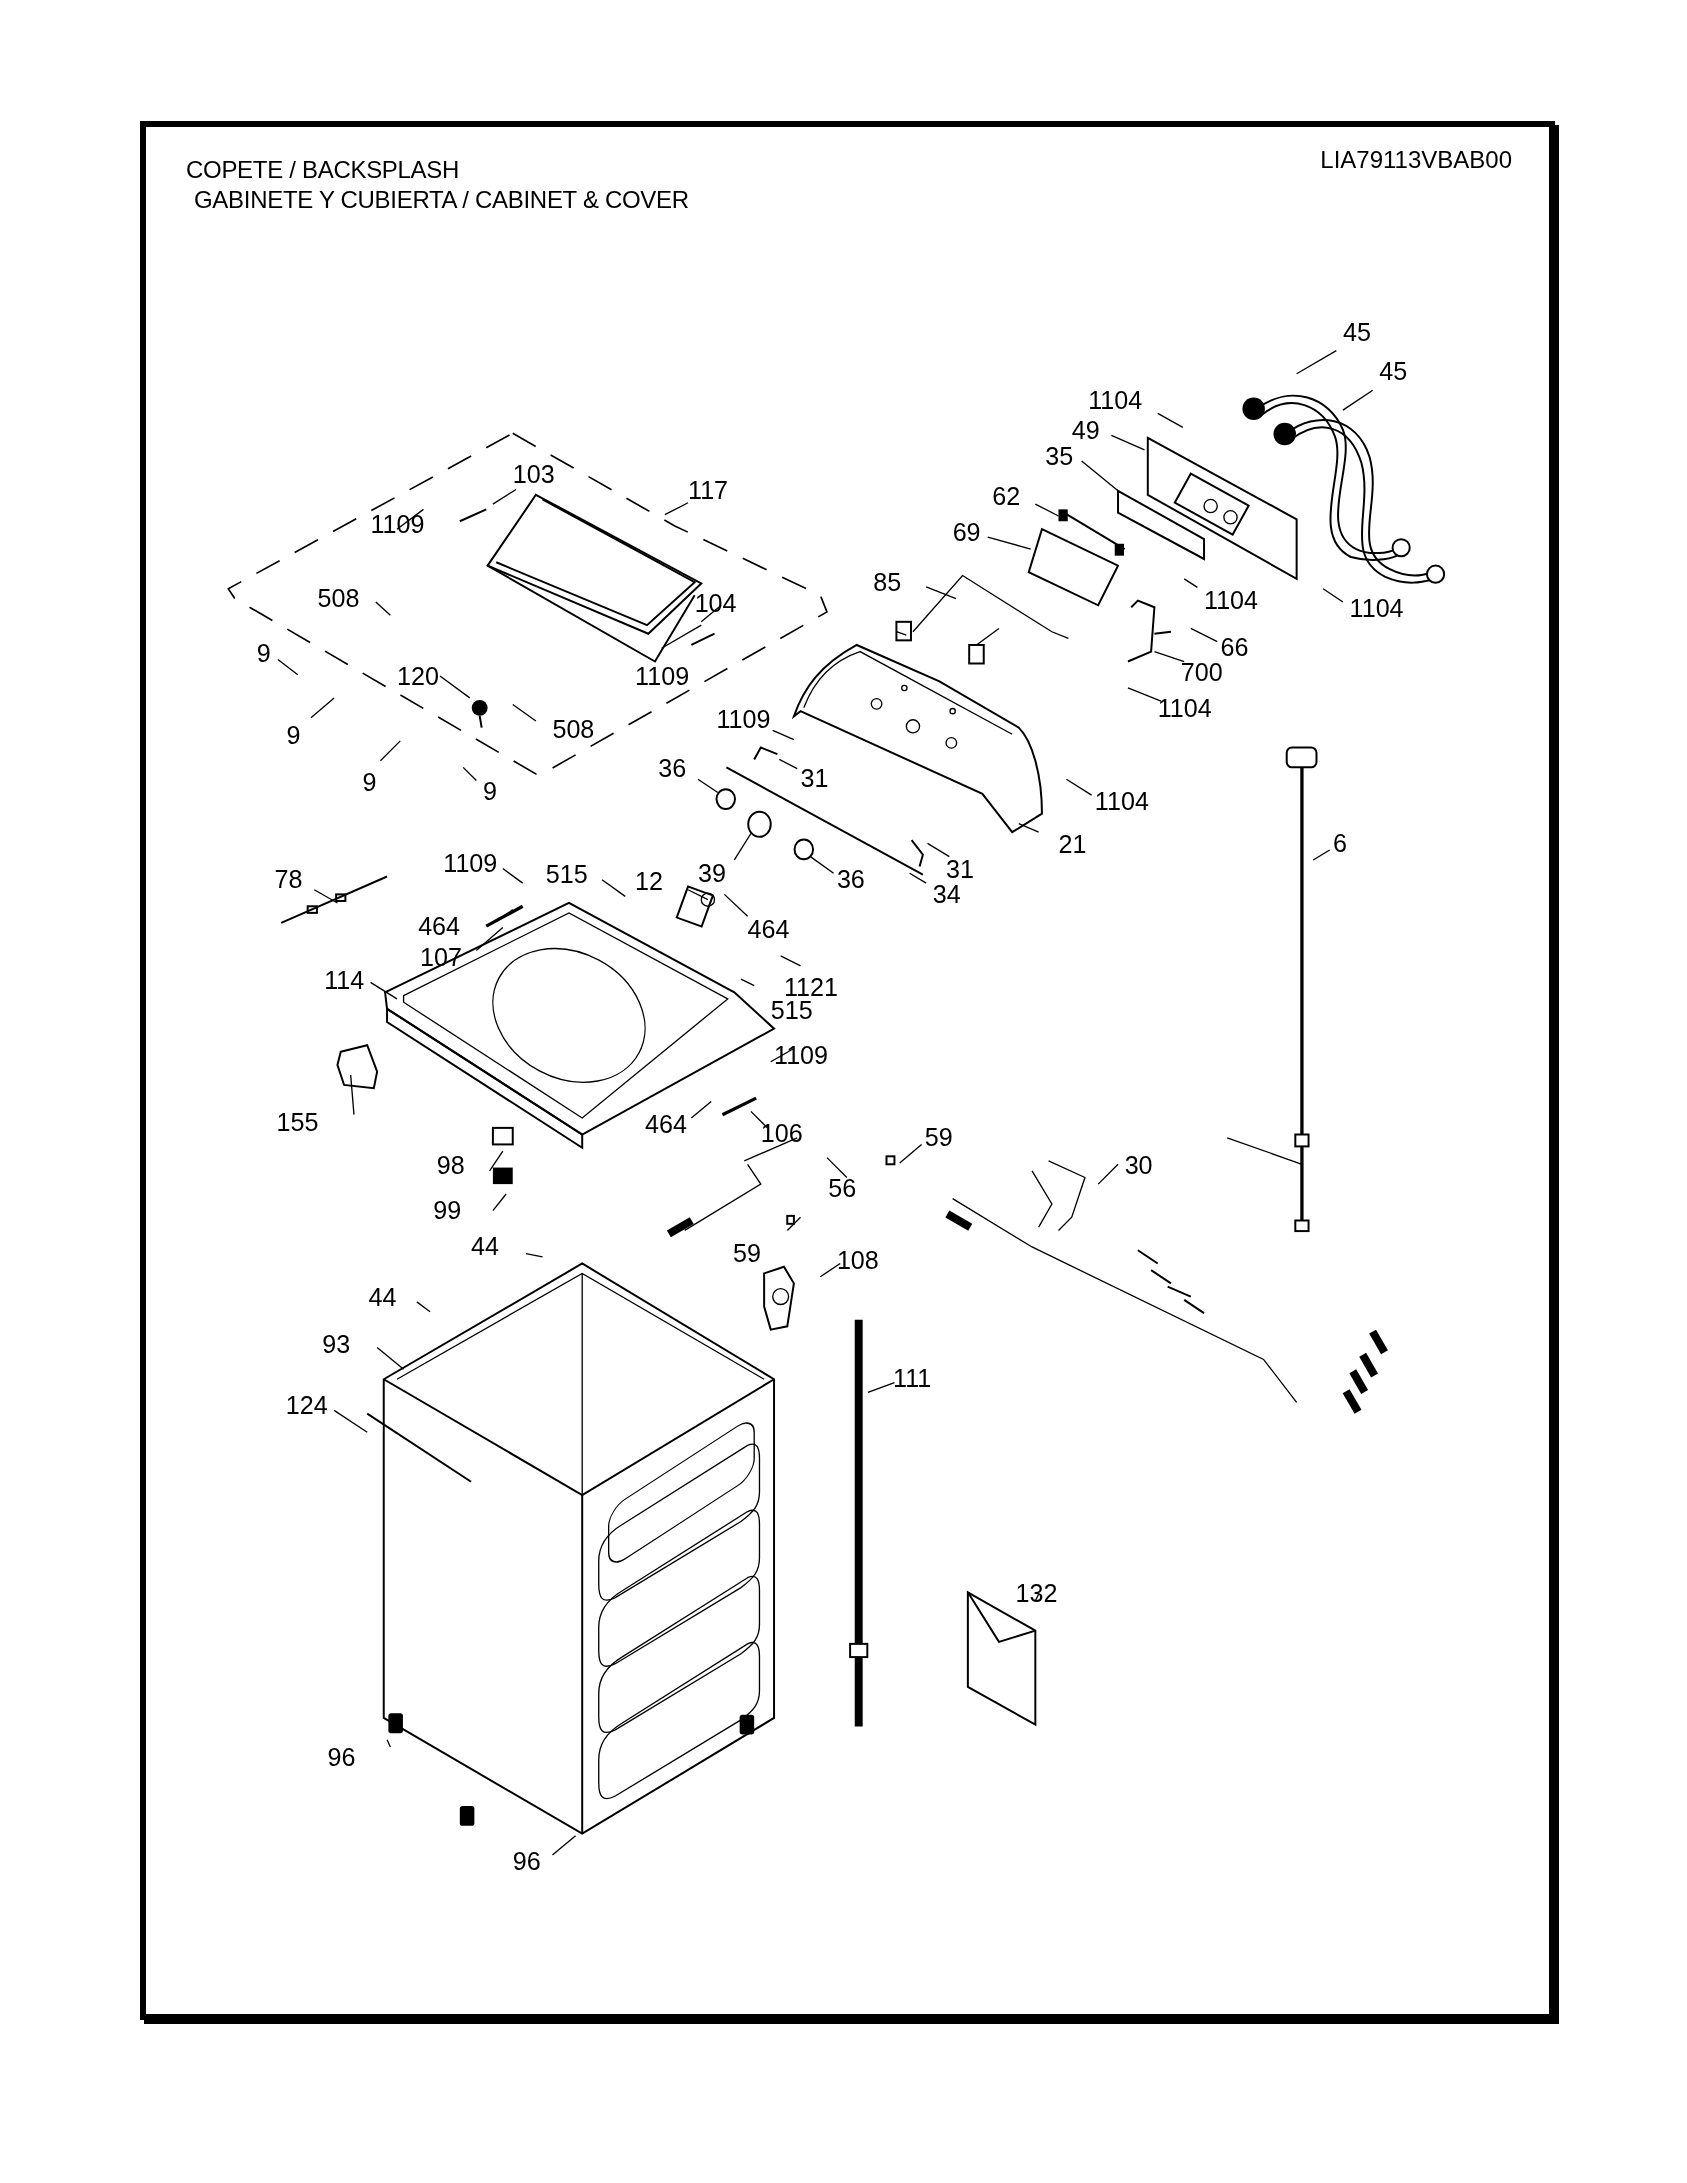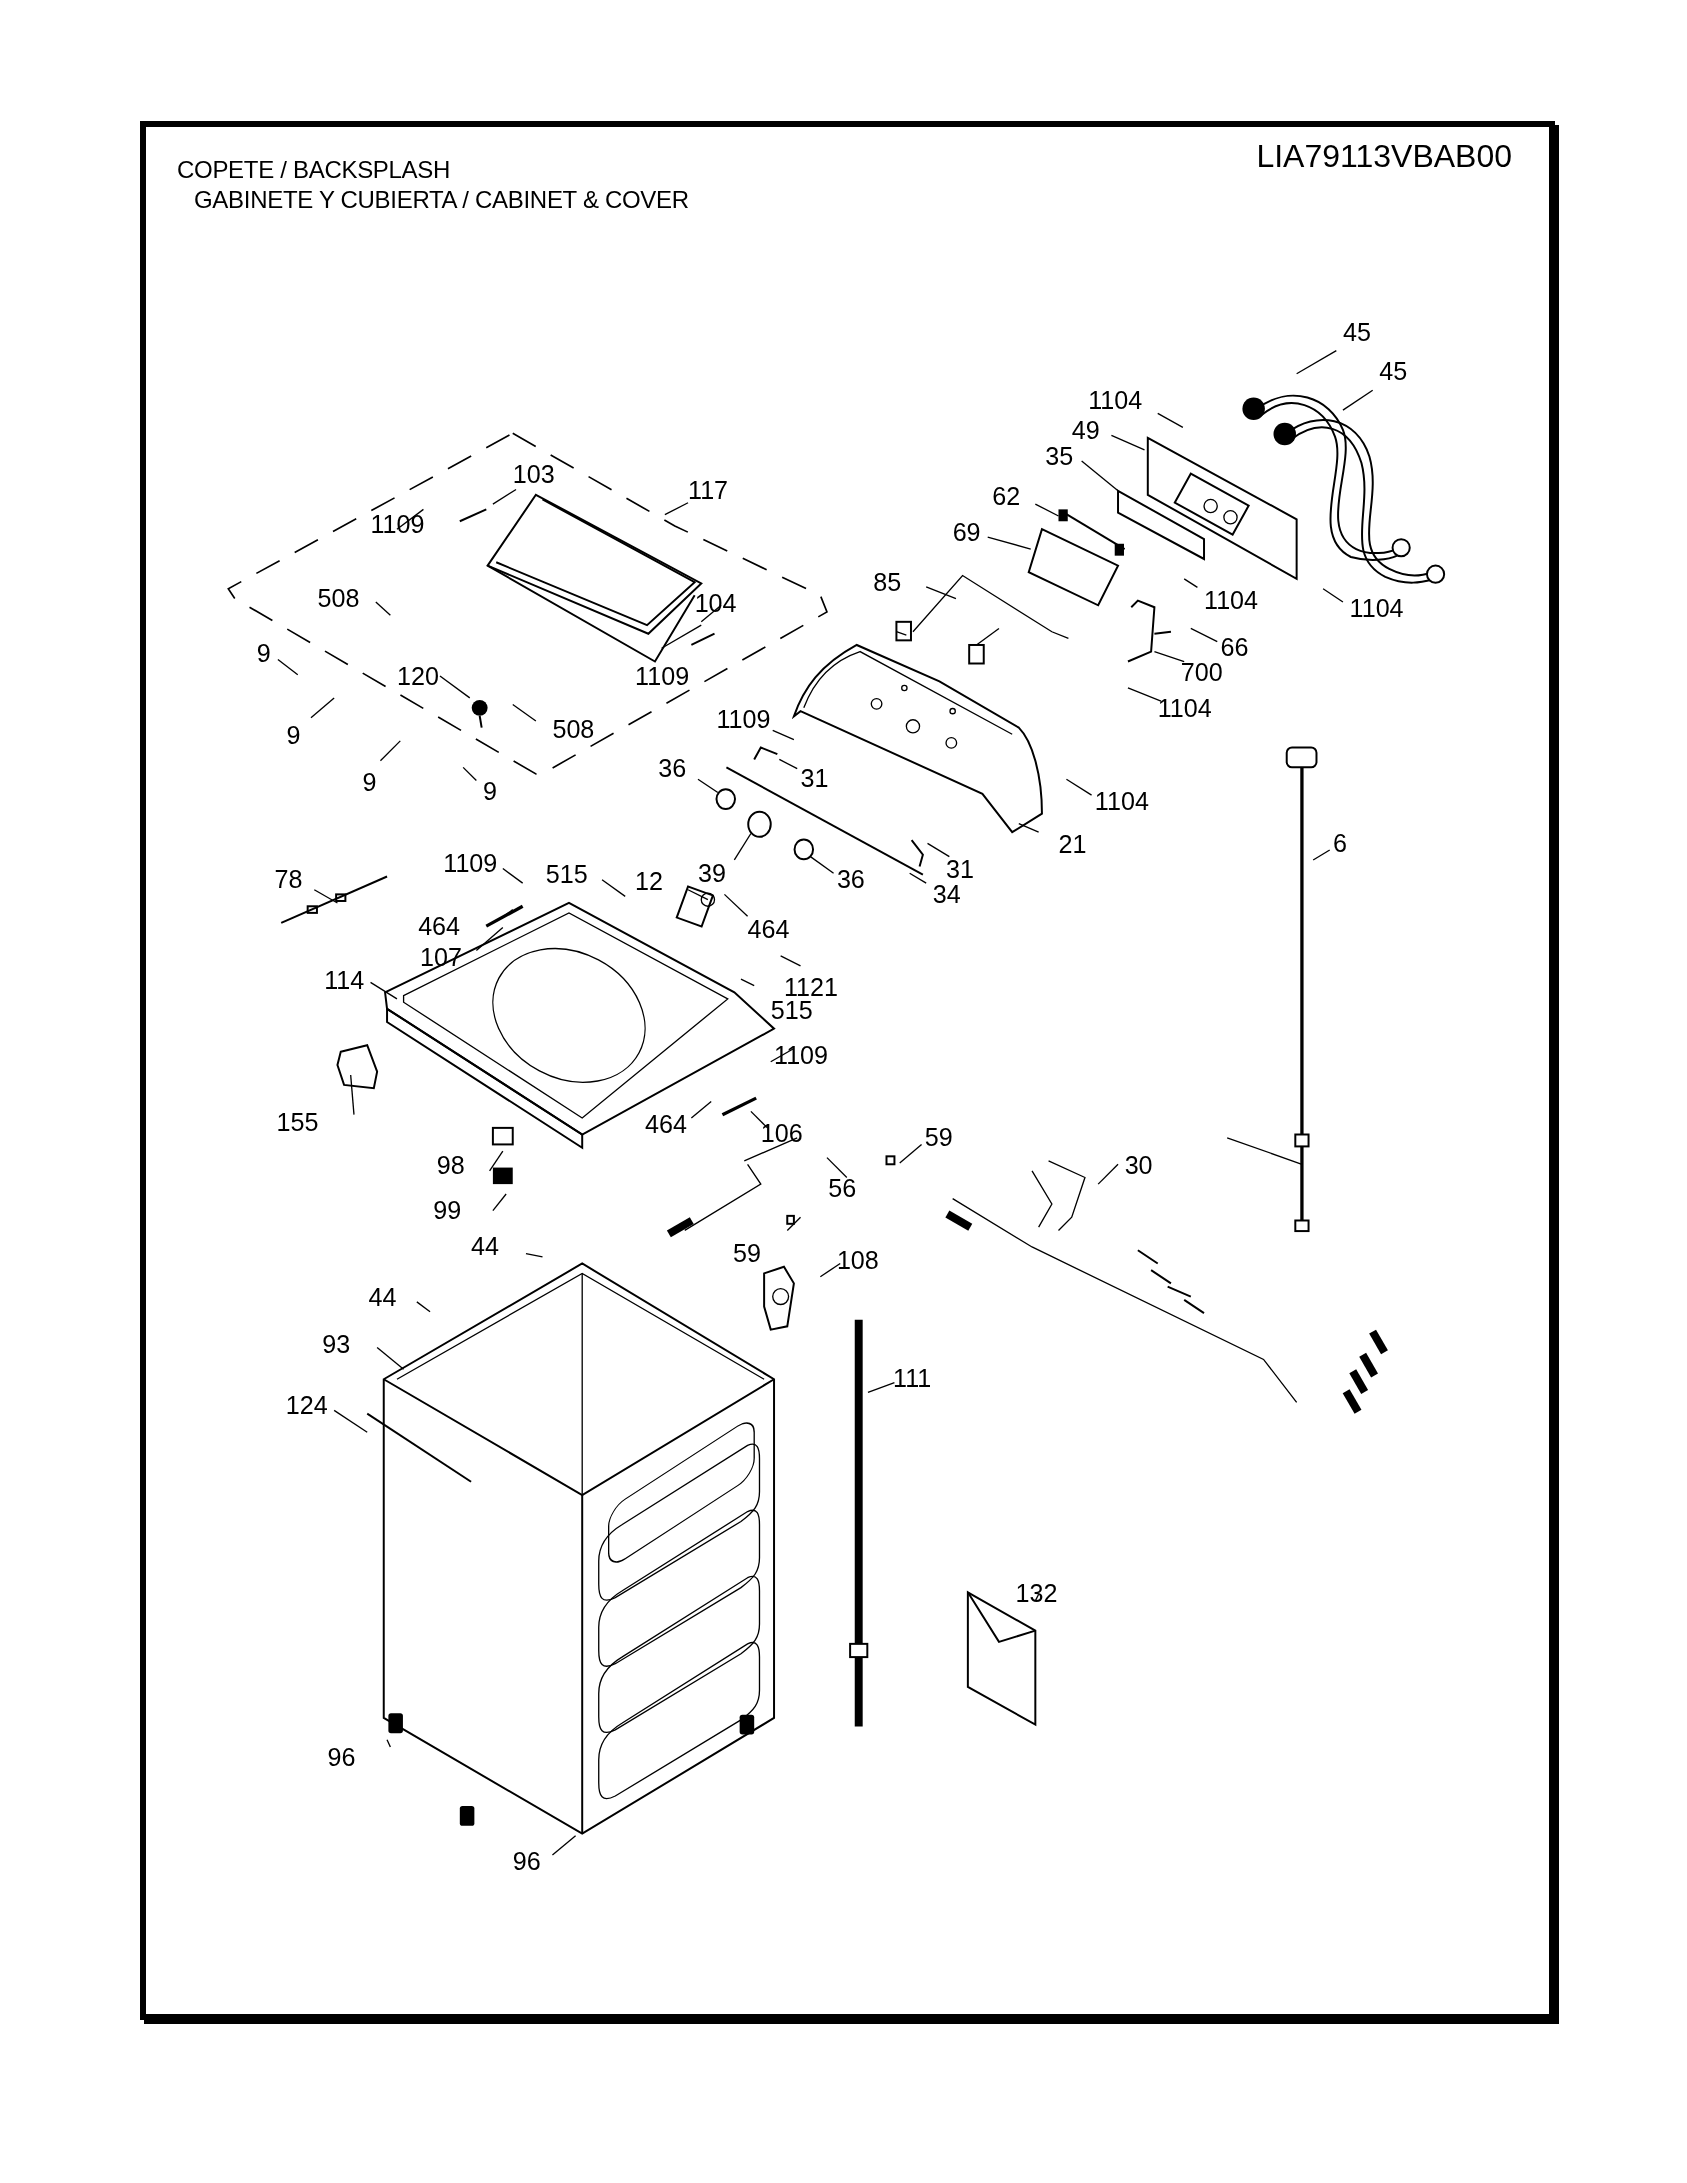--- a/index.html
+++ b/index.html
@@ -1,21 +1,21 @@
 <!DOCTYPE html>
 <html style="font-size:10.6px"><head>
 <meta charset="utf-8">
 <style>
   html, body { margin:0; padding:0; background:#ffffff; }
   body { width:1687px; height:2183px; position:relative; overflow:hidden; font-family:"Liberation Sans", sans-serif; color:#000; }
   #frame { position:absolute; left:140px; top:121px; width:1403px; height:1887px; border:6px solid #000; box-shadow:4px 4px 0 #000; }
   .title { position:absolute; font-size:24px; line-height:29px; letter-spacing:-0.3px; }
-  #title1 { left:177px; top:155px; }
+  #title1 { left:186px; top:155px; }
   #title2 { left:194px; top:185px; }
-  #model  { right:175px; top:138px; position:absolute; font-size:32px; }
+  #model  { right:175px; top:146px; position:absolute; font-size:24px; }
   svg#drawing { position:absolute; left:0; top:0; width:1687px; height:2183px; }
   .callout { font-family:"Liberation Sans", sans-serif; font-size:38px; fill:#000; }
   .ln { stroke:#000; stroke-width:2; fill:none; }
   .th { stroke:#000; stroke-width:3; fill:none; }
   .tk { stroke:#000; stroke-width:5; fill:none; }
   .dash { stroke:#000; stroke-width:2.5; fill:none; stroke-dasharray:40 26; }
   .blk { fill:#000; }
   .wht { fill:#fff; stroke:#000; stroke-width:3; }
 </style>
 </head>

